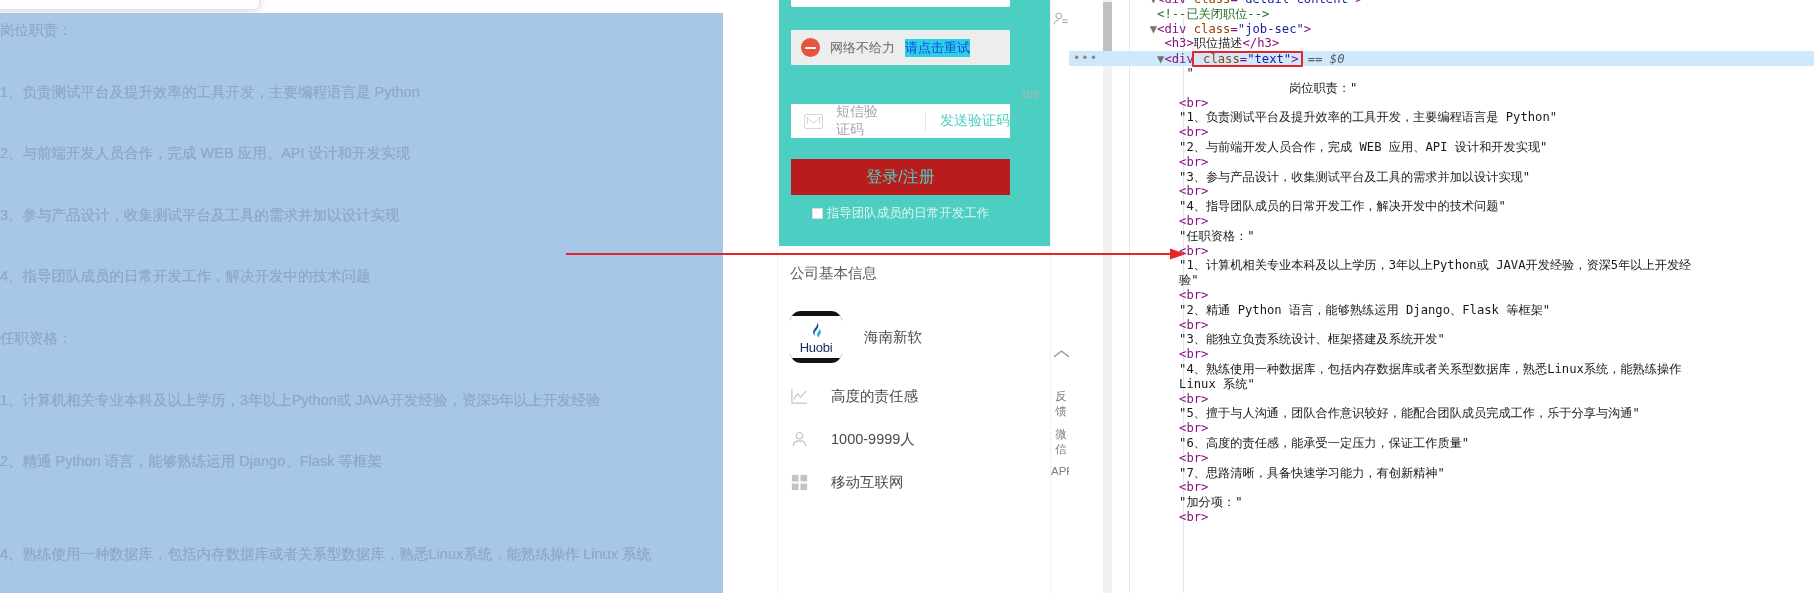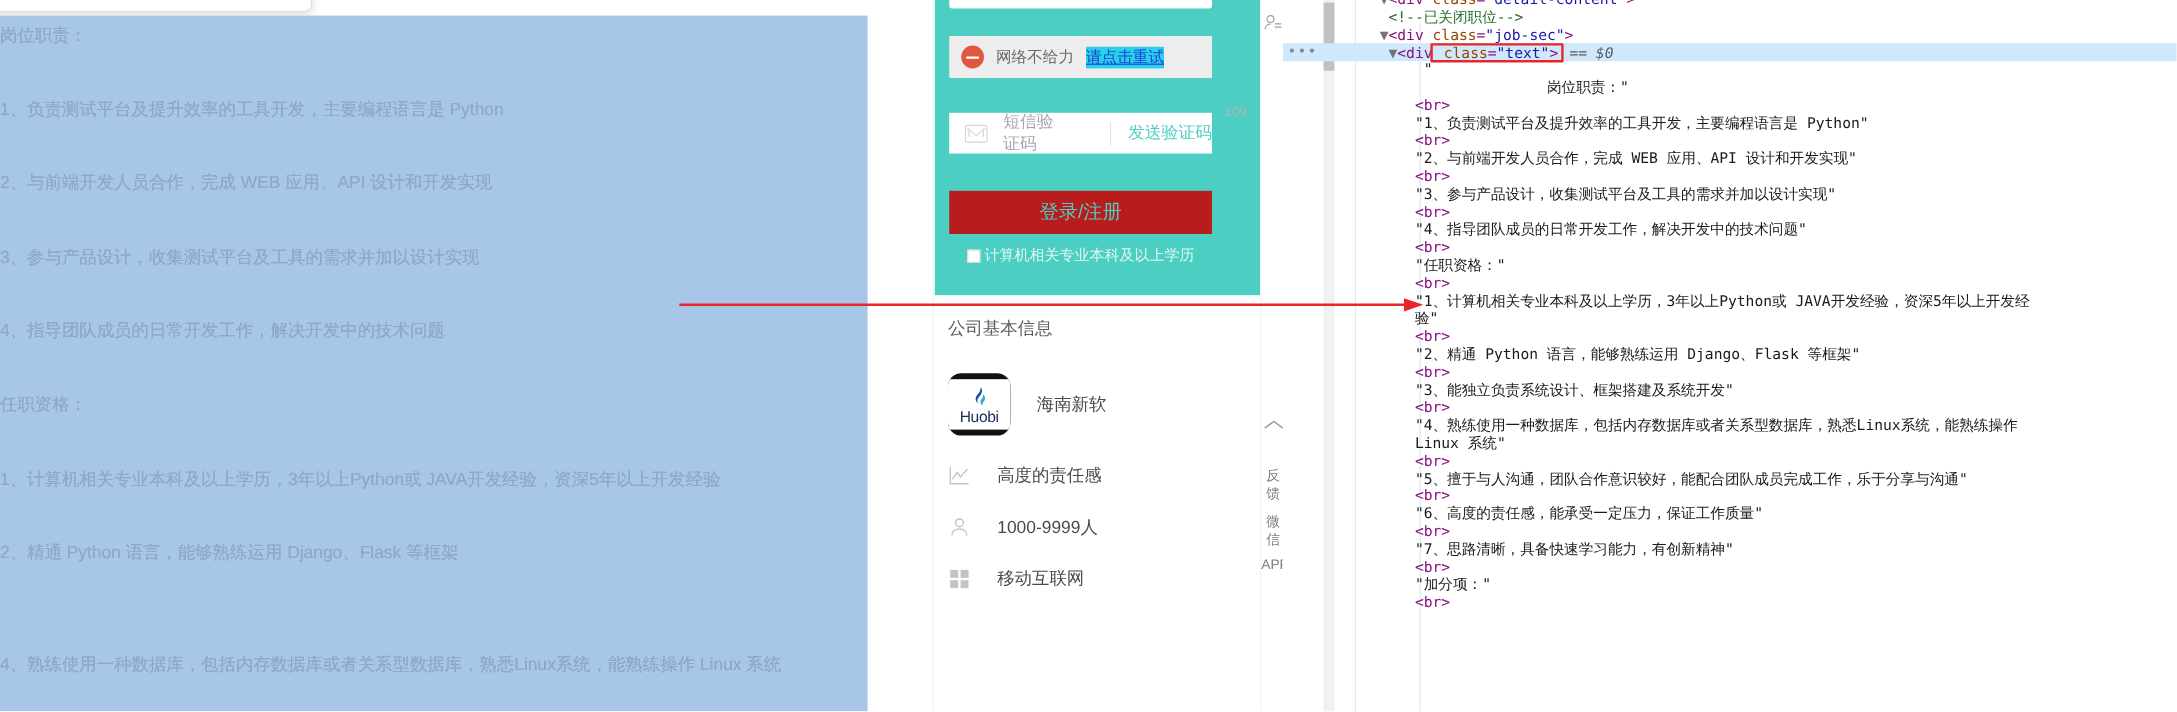--- a/index.html
+++ b/index.html
@@ -62,27 +62,27 @@
     width: 19px; height: 19px; border-radius: 50%;
     background: #e2563f; position: relative; flex: 0 0 auto;
   }
   .err-dot::after {
     content:""; position:absolute; left:4px; top:8.5px; width:11px; height:2.5px;
     background:#fff; border-radius:1px;
   }
   .err-msg { font-size: 13px; color: #6b6b6b; white-space: nowrap; }
   .err-link {
     font-size: 13px; color: #1b3fdd; background: #2ad0e8;
-    text-decoration: underline; white-space: nowrap;
+    white-space: nowrap;
   }
   .counter {
     position: absolute; right: 14px; top: 52px; font-size: 11px; color: #b4b4b4; margin-top: 36px;
   }
   .sms-row {
-    position: absolute; left: 12px; top: 94px; width: 219px; height: 34px;
+    position: absolute; left: 12px; top: 104px; width: 219px; height: 34px;
     background: #ffffff; display: flex; align-items: center;
   }
   .sms-icon {
     width: 19px; height: 15px; margin-left: 13px; border: 1px solid #d6d6d6;
     border-radius: 2px; position: relative; flex: 0 0 auto;
   }
   .sms-icon::after {
     content:""; position:absolute; left:2px; top:2px; width:11px; height:7px;
     border-left:1px solid #d6d6d6; border-right:1px solid #d6d6d6;
     transform: skewX(0deg);
@@ -227,21 +227,21 @@
         </span>
         <span class="sms-ph">短信验证码</span>
         <span class="sms-sep"></span>
         <span class="sms-send">发送验证码</span>
       </div>
 
       <div class="login-btn">登录/注册</div>
 
       <div class="agree-row">
         <span class="agree-box"></span>
-        <span class="agree-label">计算机相关专业本科及以上学历</span>
+        <span class="agree-label">指导团队成员的日常开发工作</span>
       </div>
     </div>
 
     <div class="company-box">
       <div class="company-title">公司基本信息</div>
 
       <div class="company-logo-row">
         <span class="logo-tile">
           <span class="logo-inner">
             <svg width="20" height="20" viewBox="0 0 24 24">
@@ -309,20 +309,21 @@
   <div class="devtools">
     <div class="dt-gutter"></div>
     <div class="dt-scroll-track"></div>
     <div class="dt-scroll-thumb"></div>
     <div class="dt-vline-a"></div>
     <div class="dt-vline-b"></div>
     <div class="dt-lines" id="dt-lines">
         <div class="dt-line" style="margin-top: -8px;">           <span class="arrow">▼</span><span class="punct">&lt;</span><span class="tagname">div</span> <span class="attrname">class</span><span class="punct">=</span><span class="attrval">"detail-content"</span><span class="punct">&gt;</span></div>
         <div class="dt-line">            <span class="comment">&lt;!--已关闭职位--&gt;</span></div>
         <div class="dt-line">           <span class="arrow">▼</span><span class="punct">&lt;</span><span class="tagname">div</span> <span class="attrname">class</span><span class="punct">=</span><span class="attrval">"job-sec"</span><span class="punct">&gt;</span></div>
+        <div class="dt-line">             <span class="punct">&lt;</span><span class="tagname">h3</span><span class="punct">&gt;</span><span class="h3txt">职位描述</span><span class="punct">&lt;/</span><span class="tagname">h3</span><span class="punct">&gt;</span></div>
         <div class="dt-line sel"><span class="dt-ellipsis">•••</span>            <span class="arrow">▼</span><span class="punct">&lt;</span><span class="tagname">div</span><span class="hl-box"> <span class="attrname">class</span><span class="punct">=</span><span class="attrval">"text"</span><span class="punct">&gt;</span></span> <span class="dollar">== $0</span></div>
         <div class="dt-line">                <span class="textnode">"</span></div>
         <div class="dt-line">                              <span class="textnode">岗位职责："</span></div>
         <div class="dt-line">               <span class="punct">&lt;</span><span class="tagname">br</span><span class="punct">&gt;</span></div>
         <div class="dt-line">               <span class="textnode">"1、负责测试平台及提升效率的工具开发，主要编程语言是 Python"</span></div>
         <div class="dt-line">               <span class="punct">&lt;</span><span class="tagname">br</span><span class="punct">&gt;</span></div>
         <div class="dt-line">               <span class="textnode">"2、与前端开发人员合作，完成 WEB 应用、API 设计和开发实现"</span></div>
         <div class="dt-line">               <span class="punct">&lt;</span><span class="tagname">br</span><span class="punct">&gt;</span></div>
         <div class="dt-line">               <span class="textnode">"3、参与产品设计，收集测试平台及工具的需求并加以设计实现"</span></div>
         <div class="dt-line">               <span class="punct">&lt;</span><span class="tagname">br</span><span class="punct">&gt;</span></div>

